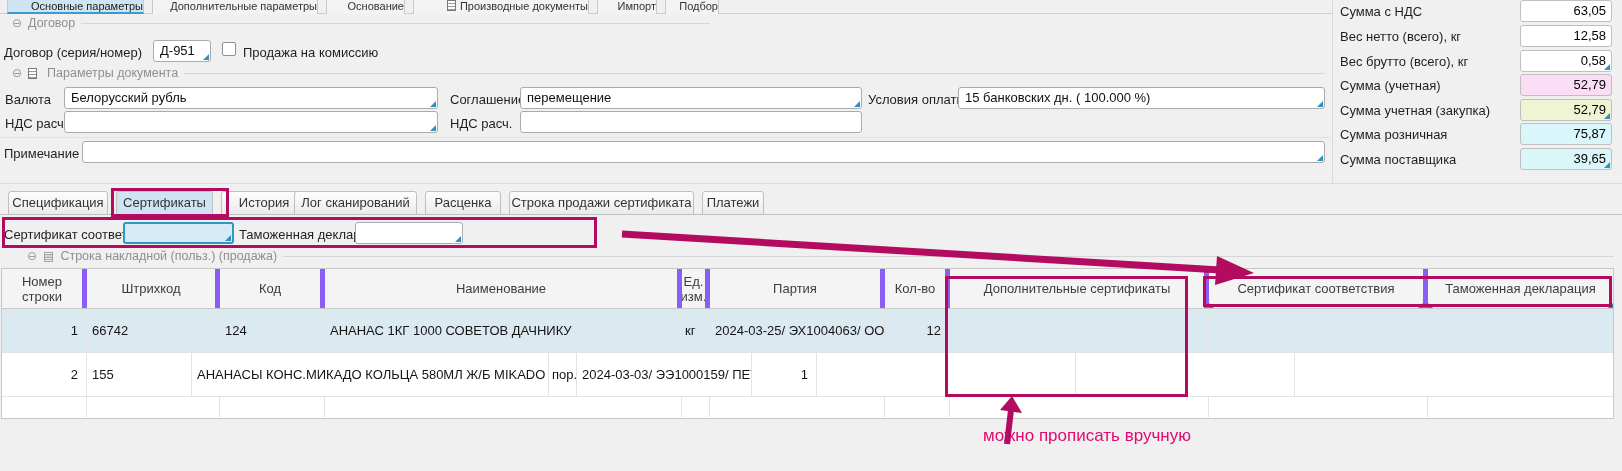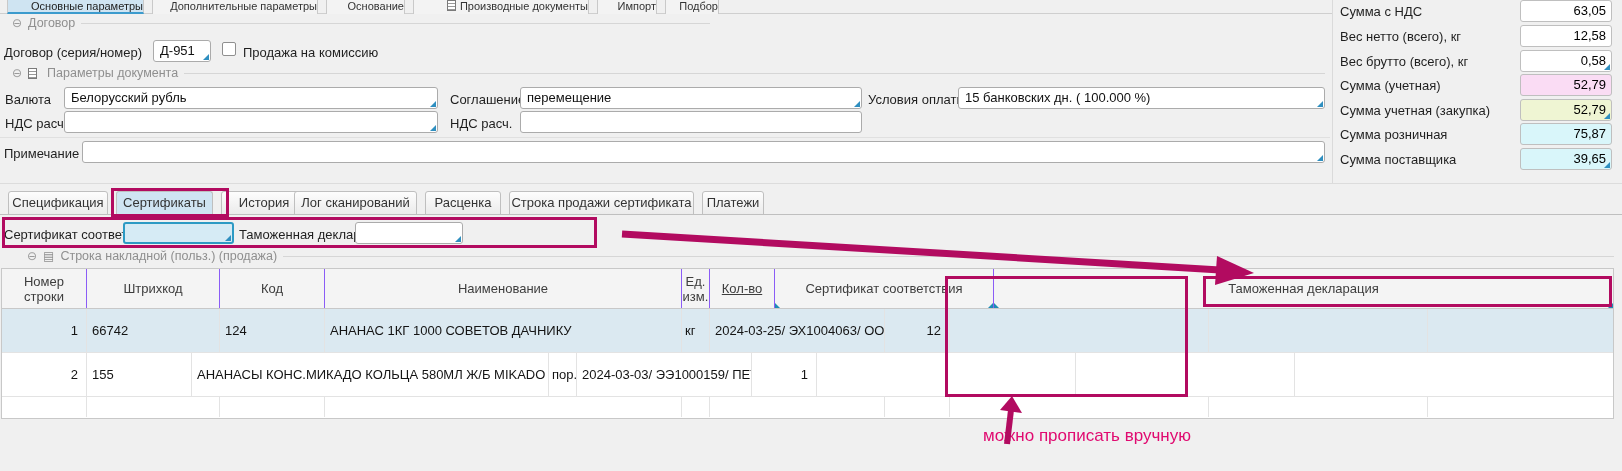--- a/index.html
+++ b/index.html
@@ -64,21 +64,21 @@
     background:#fff; border:1px solid #c8c8c8;
   }
   .g-row { display:flex; width:100%; }
   .g-head { height:40px; background:#f4f4f4; border-bottom:1px solid #c8c8c8; }
   .g-body { height:44px; background:#fff; border-bottom:1px solid #e3e3e3; }
   .g-body.sel { background:#dbe9f1; }
   .g-fill { height:20px; background:#fff; }
   .hc {
     position:relative; display:flex; align-items:center; justify-content:center;
     font-size:13px; color:#3d3d3d; text-align:center; line-height:15px;
-    border-right:1px solid #8b5cf6; padding:1px 2px; overflow:hidden;
+    border-right:5px solid #8b5cf6; padding:1px 2px; overflow:hidden;
   }
   .bc {
     display:flex; align-items:center; font-size:13px; color:#141414;
     border-right:1px solid #e3e3e3; padding:0 5px;
     white-space:nowrap; overflow:hidden;
   }
   .bc.r { justify-content:flex-end; padding-right:8px; }
   .corner-l, .corner-r { position:absolute; bottom:0; width:0; height:0; }
   .corner-l { left:0;  border-top:5px solid transparent; border-left:5px solid #1e8cb4; }
   .corner-r { right:0; border-top:5px solid transparent; border-right:5px solid #1e8cb4; }
@@ -209,21 +209,23 @@
     <span class="g-line"></span>
   </div>
 
   <div class="grid-box">
     <div class="g-row g-head">
       <div class="hc" style="width:85px;">Номер строки</div>
       <div class="hc" style="width:133px;">Штрихкод</div>
       <div class="hc" style="width:105px;">Код</div>
       <div class="hc" style="width:357px;">Наименование</div>
       <div class="hc" style="width:28px;">Ед. изм.</div>
-      <div class="hc" style="width:65px;text-decoration:underline;">Кол-во</div>
+      <div class="hc" style="width:175px;">Партия</div>
+      <div class="hc" style="width:65px;">Кол-во</div>
+      <div class="hc" style="width:259px;">Дополнительные сертификаты</div>
       <div class="hc" style="width:219px;">
           <span>Сертификат соответствия</span>
           <span class="corner-l"></span>
           <span class="corner-r"></span>
         </div>
       <div class="hc" style="flex:1;border-right:none;">
           <span>Таможенная декларация</span>
           <span class="corner-l"></span>
           <span class="corner-r"></span>
         </div>

